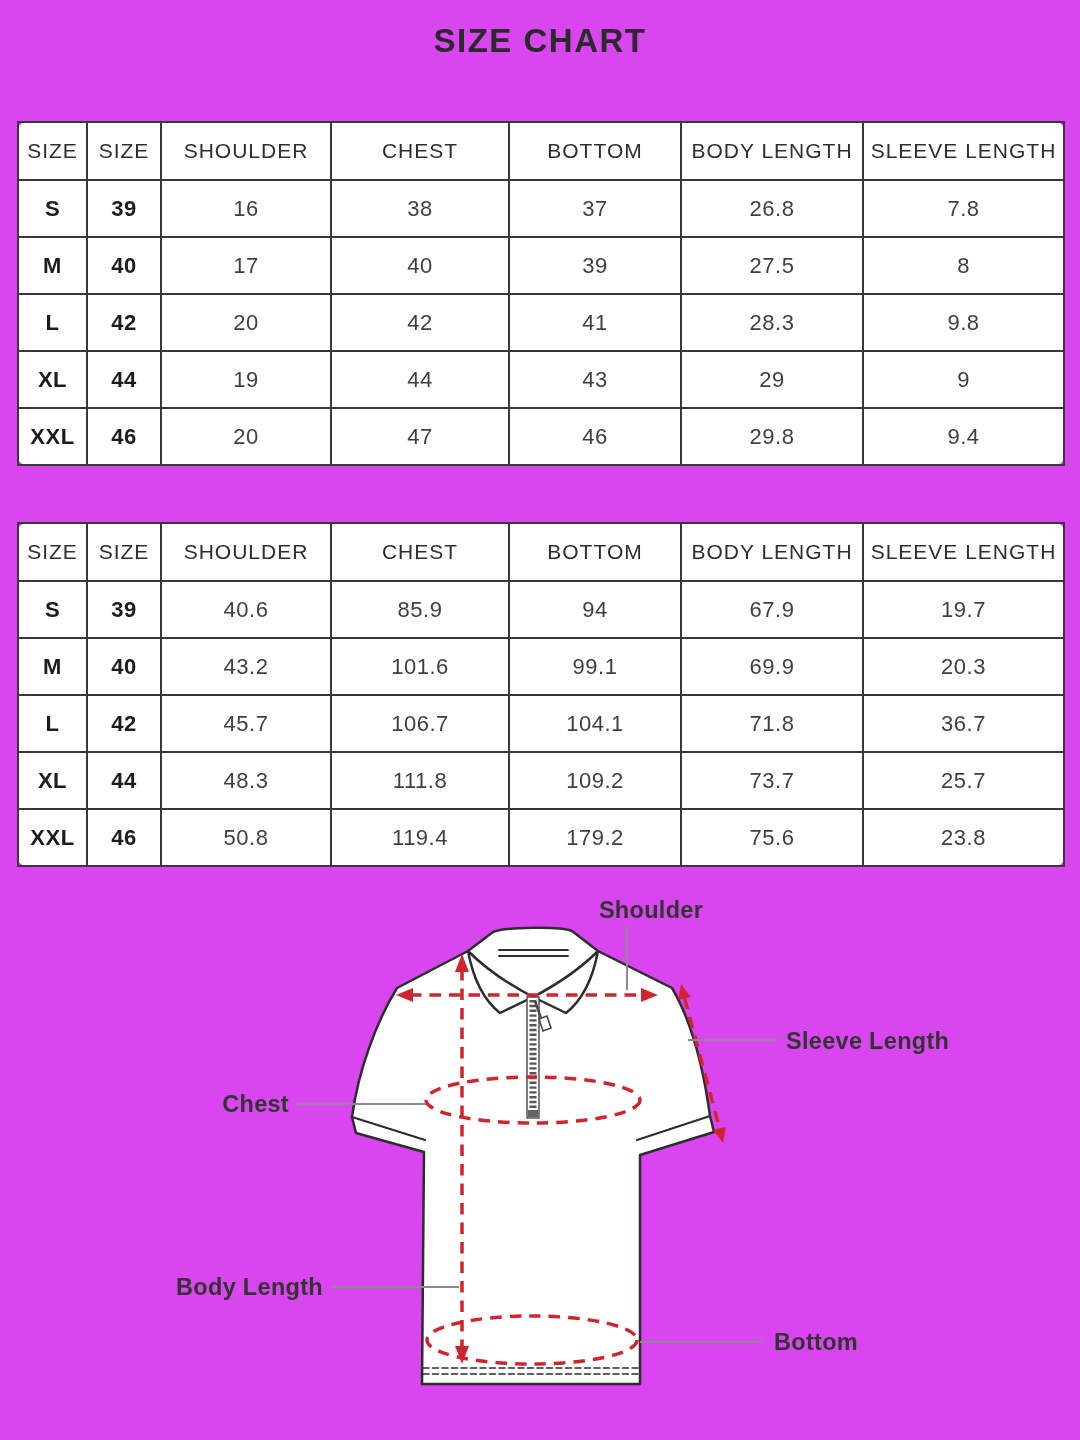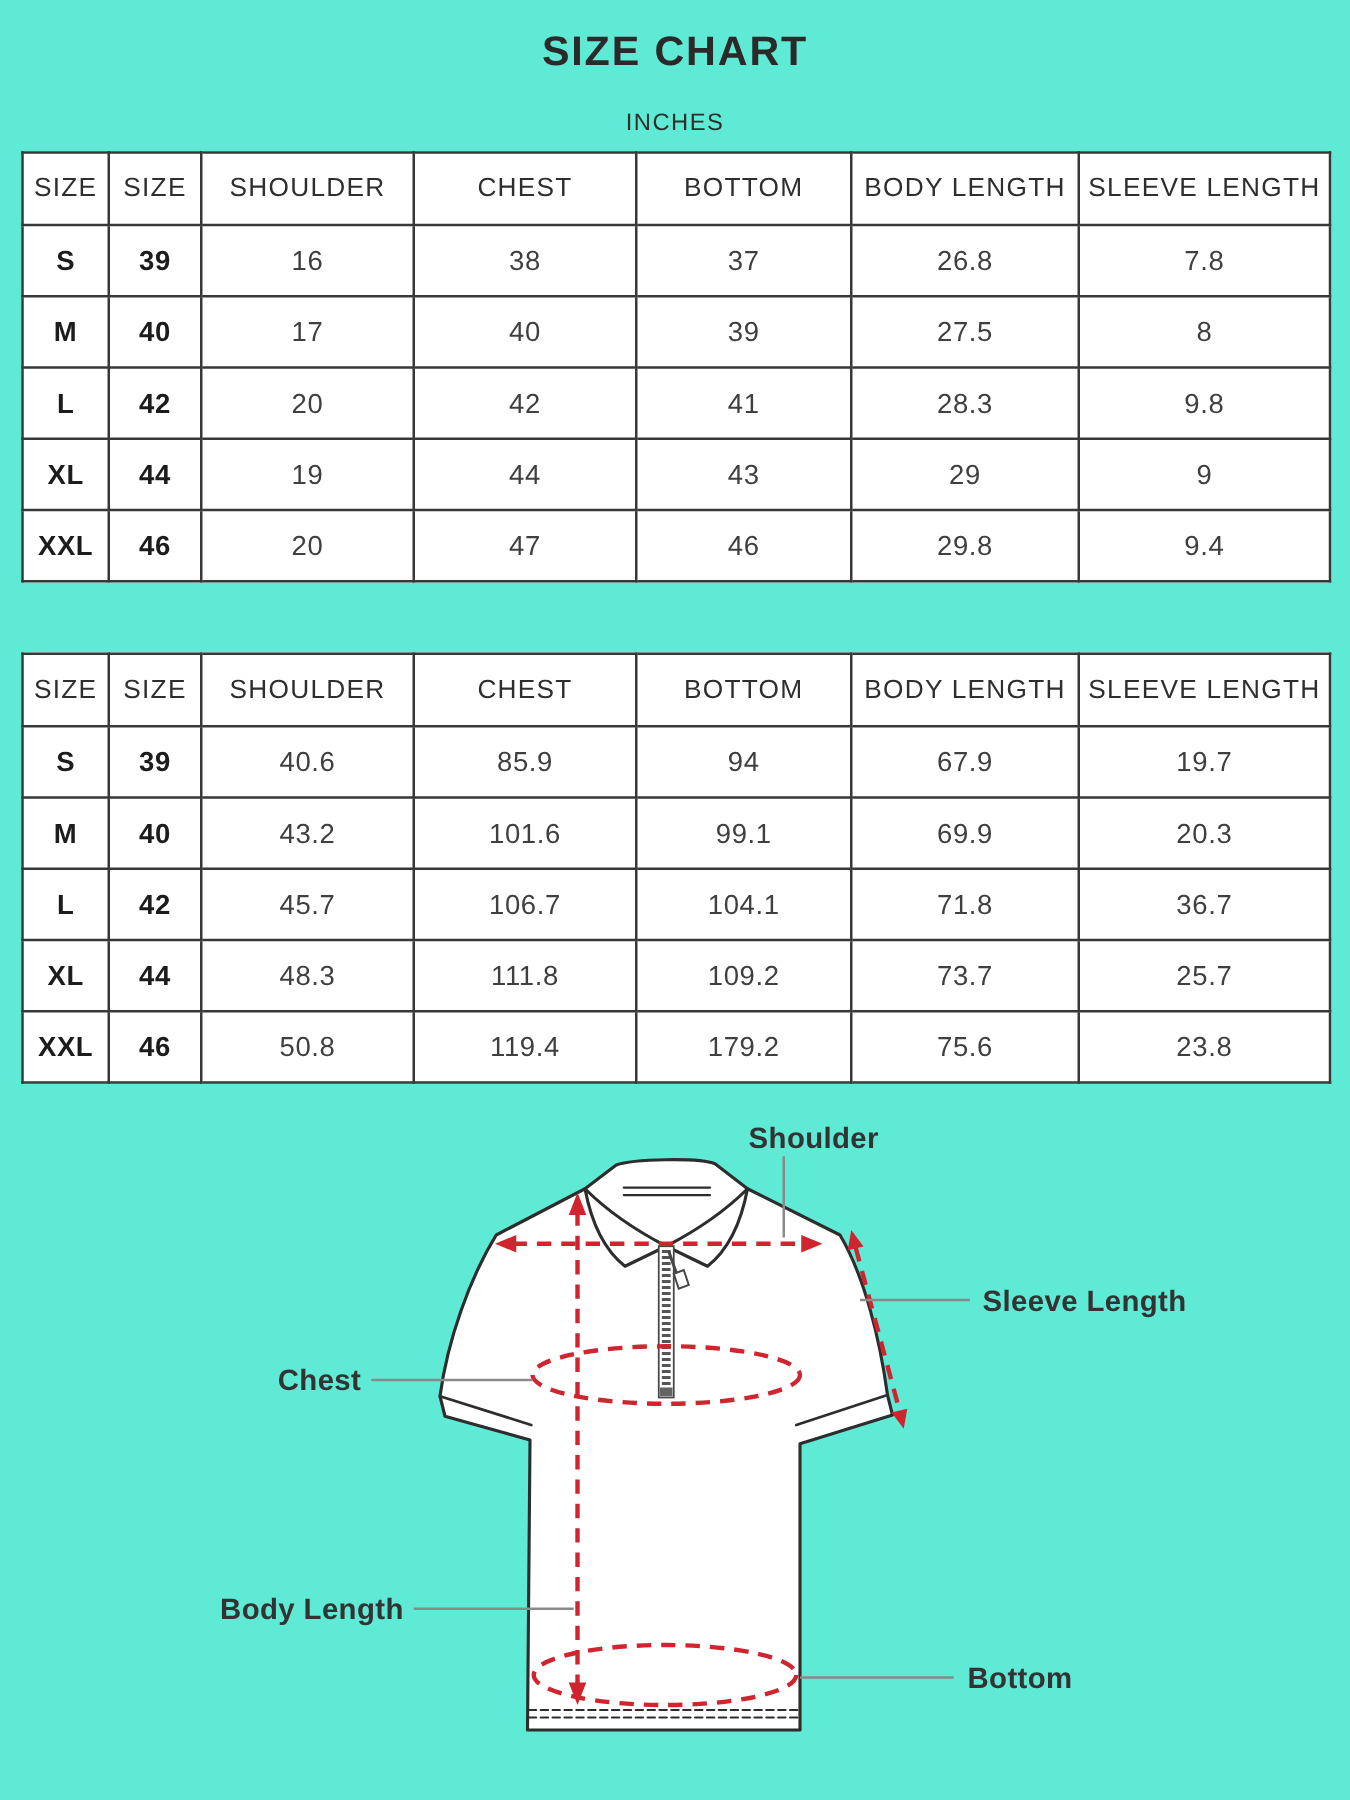--- a/index.html
+++ b/index.html
@@ -1,44 +1,43 @@
 <!DOCTYPE html>
 <html><head>
 <meta charset="utf-8">
 <style>
   html,body{margin:0;padding:0;background:#fff;}
-  .page{position:relative;width:1080px;height:1440px;background:#5eead4;overflow:hidden;
+  .page{position:relative;width:1080px;height:1440px;background:#d946ef;overflow:hidden;
         font-family:"Liberation Sans",sans-serif;}
   .page-title{position:absolute;top:22px;left:0;width:1080px;text-align:center;
         font-size:33px;font-weight:700;letter-spacing:1.5px;color:#2a2a2a;}
   .unit-label{position:absolute;left:0;width:1080px;text-align:center;
         font-size:19px;font-weight:500;letter-spacing:1.2px;color:#2e2e2e;}
   .unit-inches{top:88px;}
   .unit-cm{top:486px;}
   table.size-table{position:absolute;left:17px;width:1046px;border-collapse:collapse;
-        table-layout:fixed;background:#fff;}
+        table-layout:fixed;background:#fff;border-radius:12px;}
   .t-inches{top:121px;}
   .t-cm{top:522px;}
   .size-table th,.size-table td{border:2px solid #383838;text-align:center;
         vertical-align:middle;white-space:nowrap;overflow:hidden;}
   .size-table th{height:54px;font-size:21px;font-weight:500;letter-spacing:1px;color:#2e2e2e;}
   .size-table td{height:53px;font-size:22px;font-weight:400;color:#3f3f3f;letter-spacing:0.5px;}
   .size-table td.bold-col{font-weight:700;color:#1c1c1c;letter-spacing:0.5px;}
   svg.diagram{position:absolute;left:0;top:0;width:1080px;height:1440px;}
   .diag-label{font-family:"Liberation Sans",sans-serif;font-size:23.5px;font-weight:700;
         fill:#333;letter-spacing:0.3px;}
 </style>
 </head>
 <body>
 
 <div class="page">
 
   <div class="page-title">SIZE CHART</div>
 
-  <div class="unit-label unit-inches">INCHES</div>
 
   <table class="size-table t-inches">
     <colgroup>
       <col style="width:69px">
         <col style="width:74px">
         <col style="width:170px">
       <col style="width:178px">
         <col style="width:172px">
         <col style="width:182px">
         <col style="width:201px">

